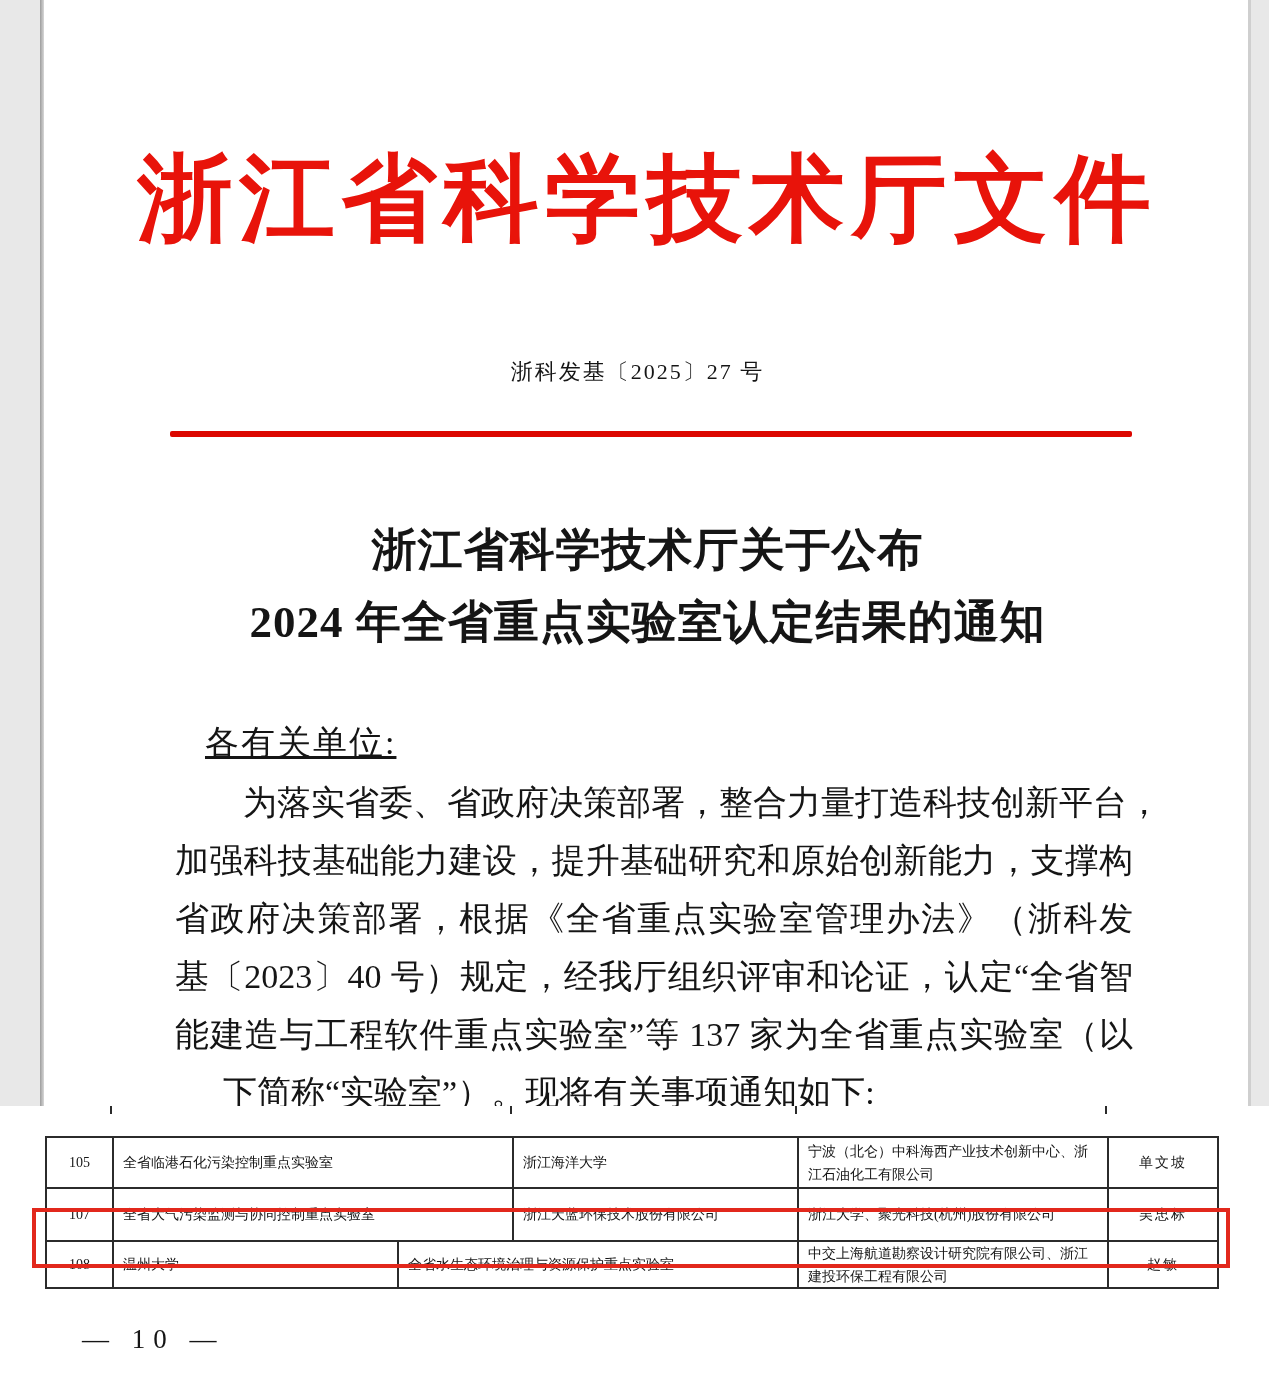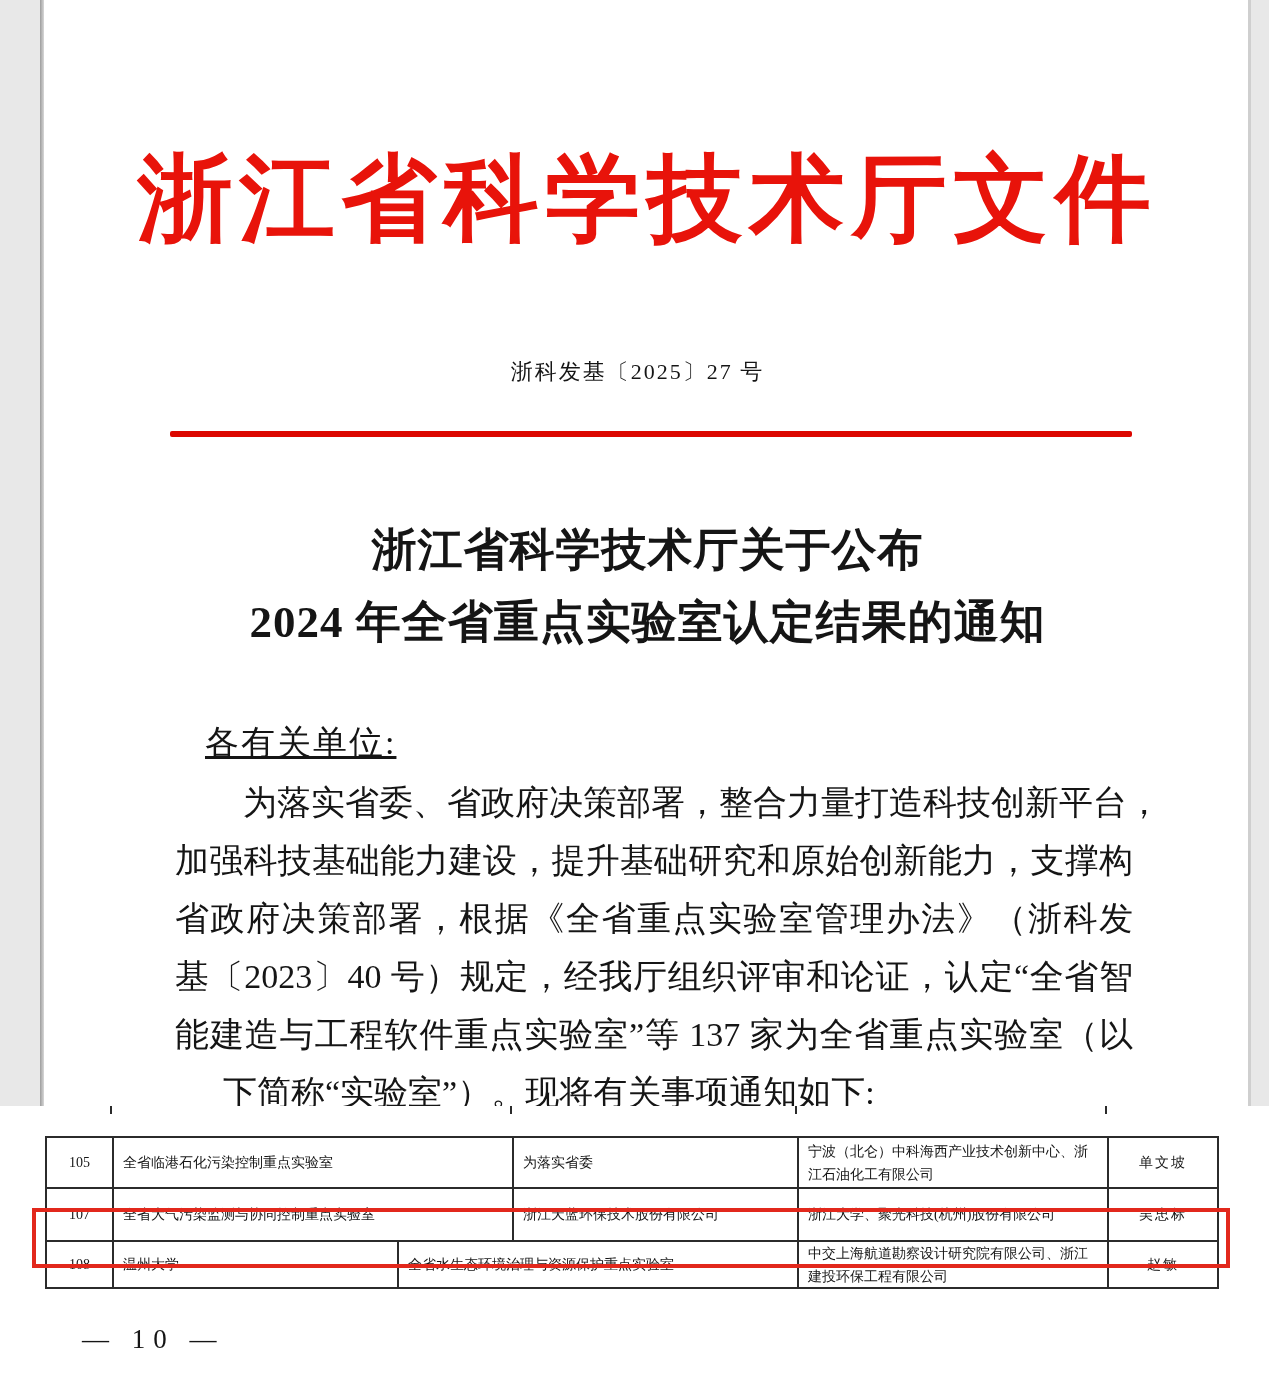--- a/index.html
+++ b/index.html
@@ -124,21 +124,21 @@
     <div class="col-stub" style="left:110px"></div>
     <div class="col-stub" style="left:510px"></div>
     <div class="col-stub" style="left:795px"></div>
     <div class="col-stub" style="left:1105px"></div>
 
     <div class="lab-table">
 
       <div class="t-row h49">
         <div class="t-cell c-num">105</div>
         <div class="t-cell c-lab">全省临港石化污染控制重点实验室</div>
-        <div class="t-cell c-host">为落实省委</div>
+        <div class="t-cell c-host">浙江海洋大学</div>
         <div class="t-cell c-partners">宁波（北仑）中科海西产业技术创新中心、浙江石油化工有限公司</div>
         <div class="t-cell c-person">单文坡</div>
       </div>
 
 
       <div class="t-row h52">
         <div class="t-cell c-num">107</div>
         <div class="t-cell c-lab">全省大气污染监测与协同控制重点实验室</div>
         <div class="t-cell c-host">浙江天蓝环保技术股份有限公司</div>
         <div class="t-cell c-partners">浙江大学、聚光科技(杭州)股份有限公司</div>

